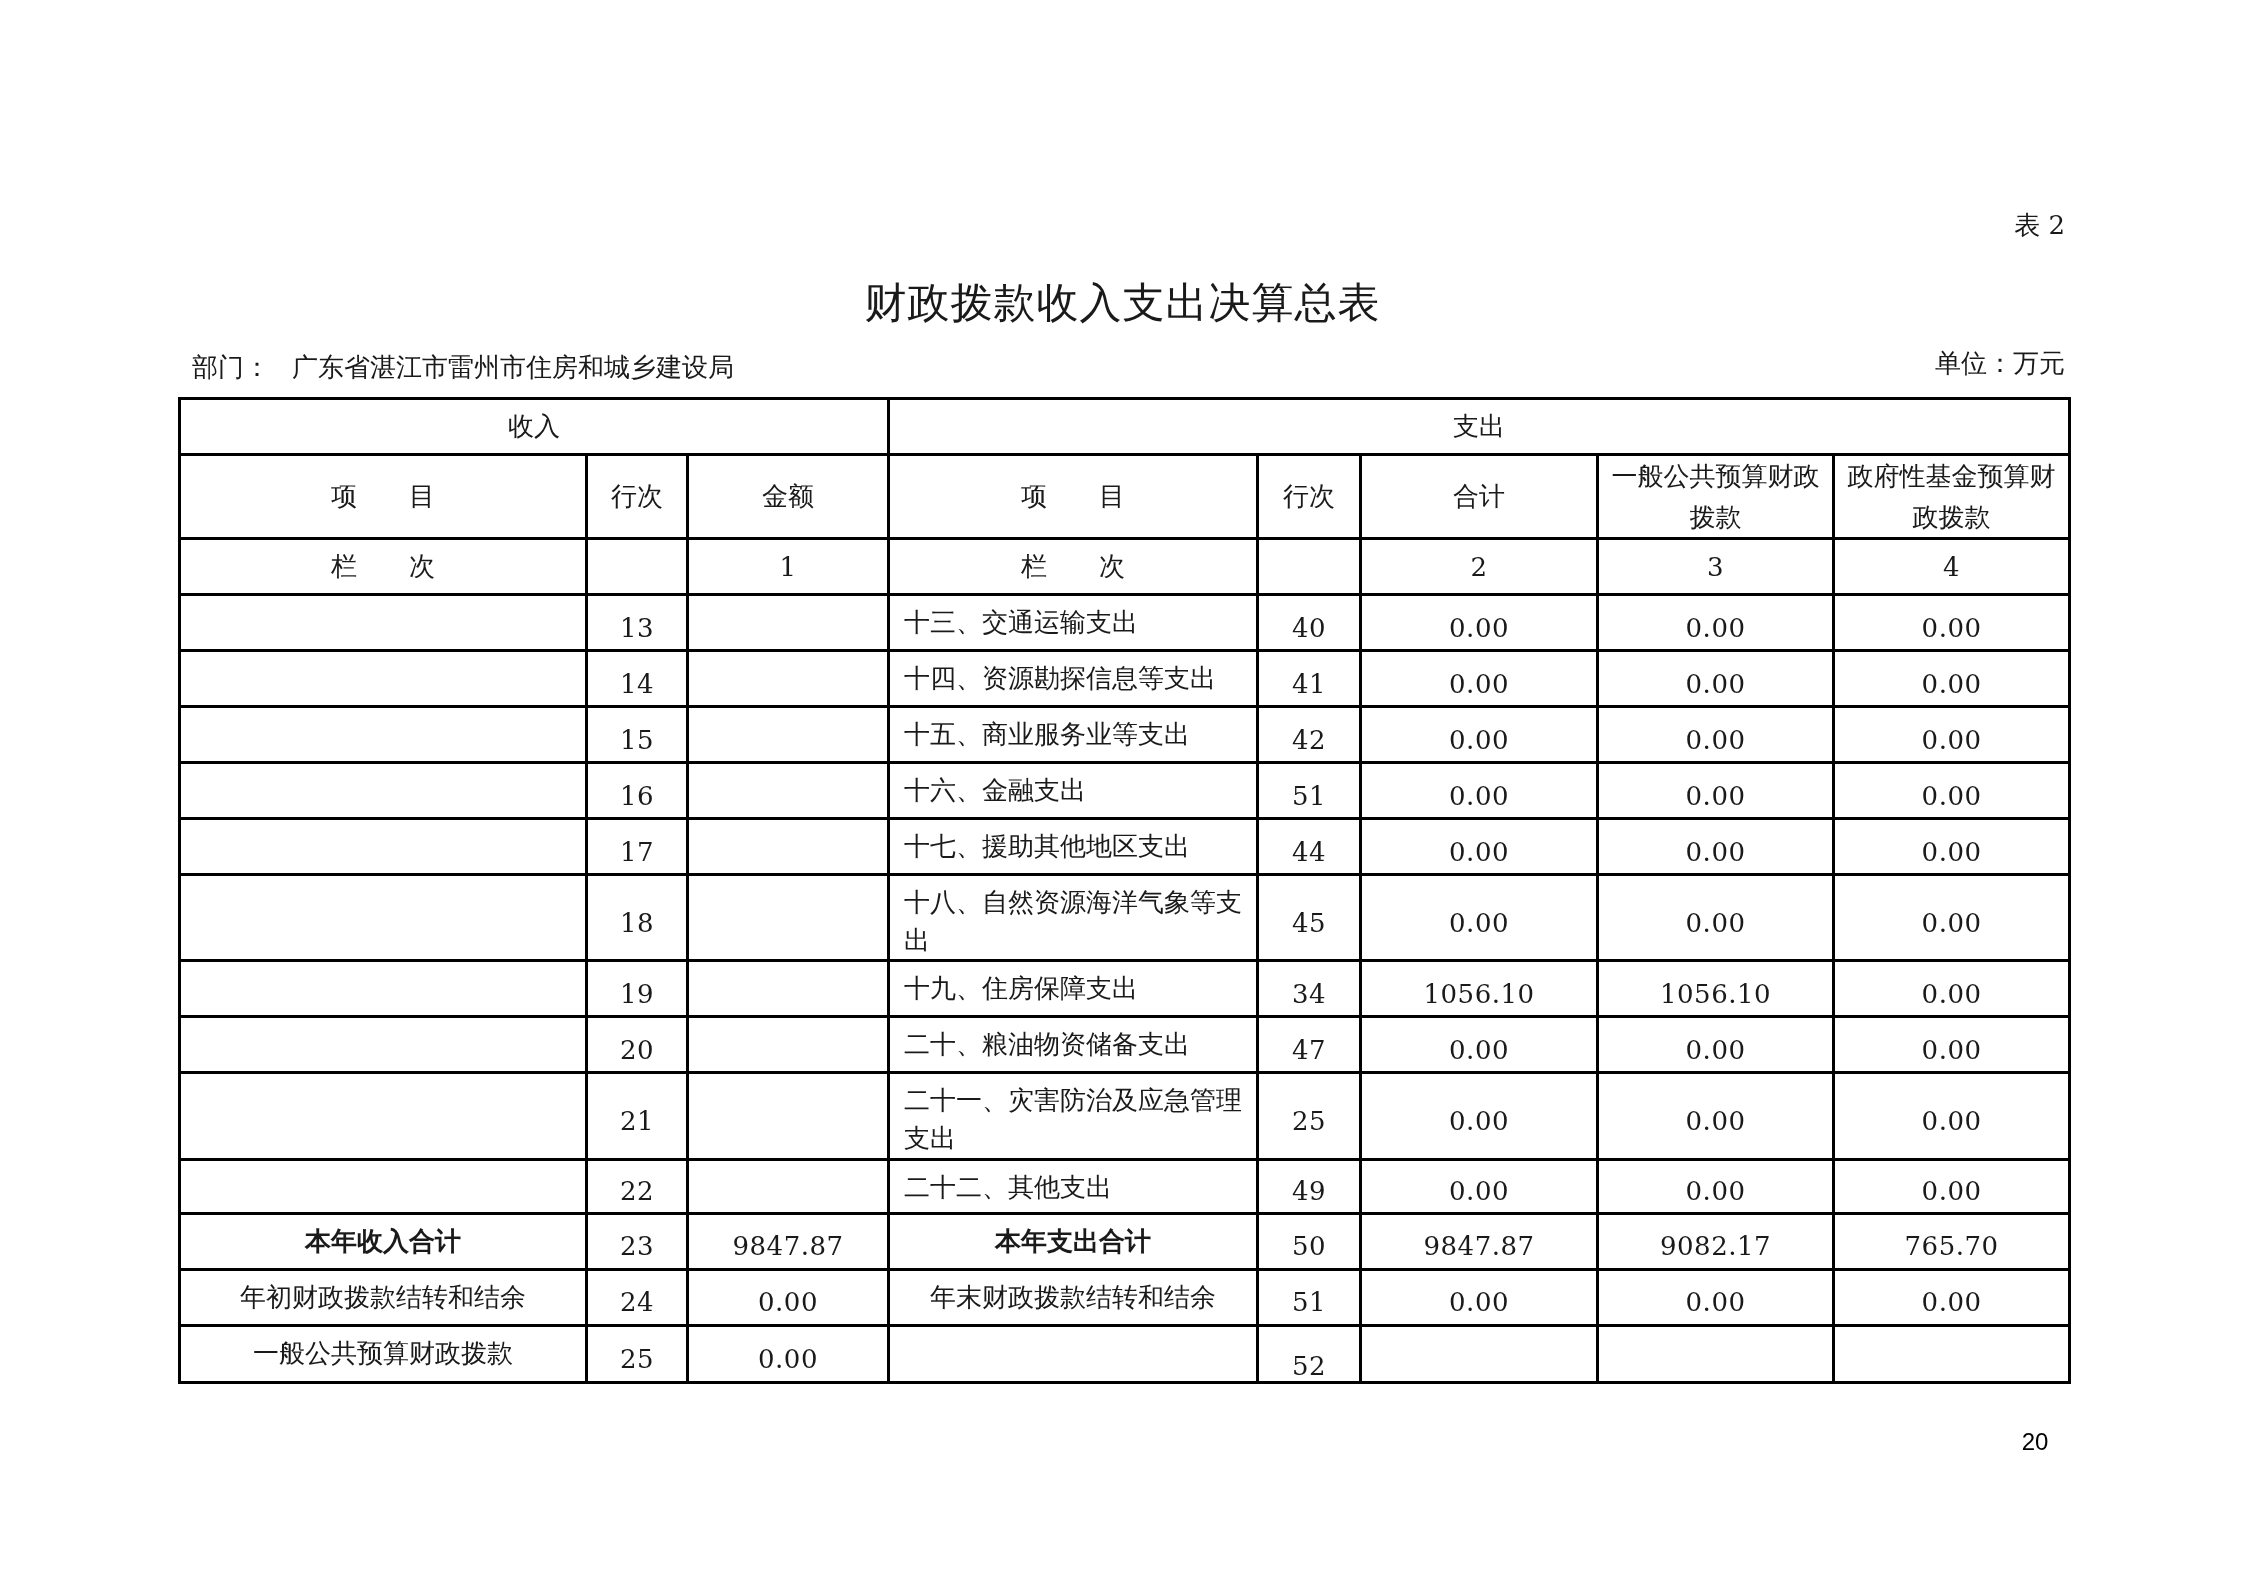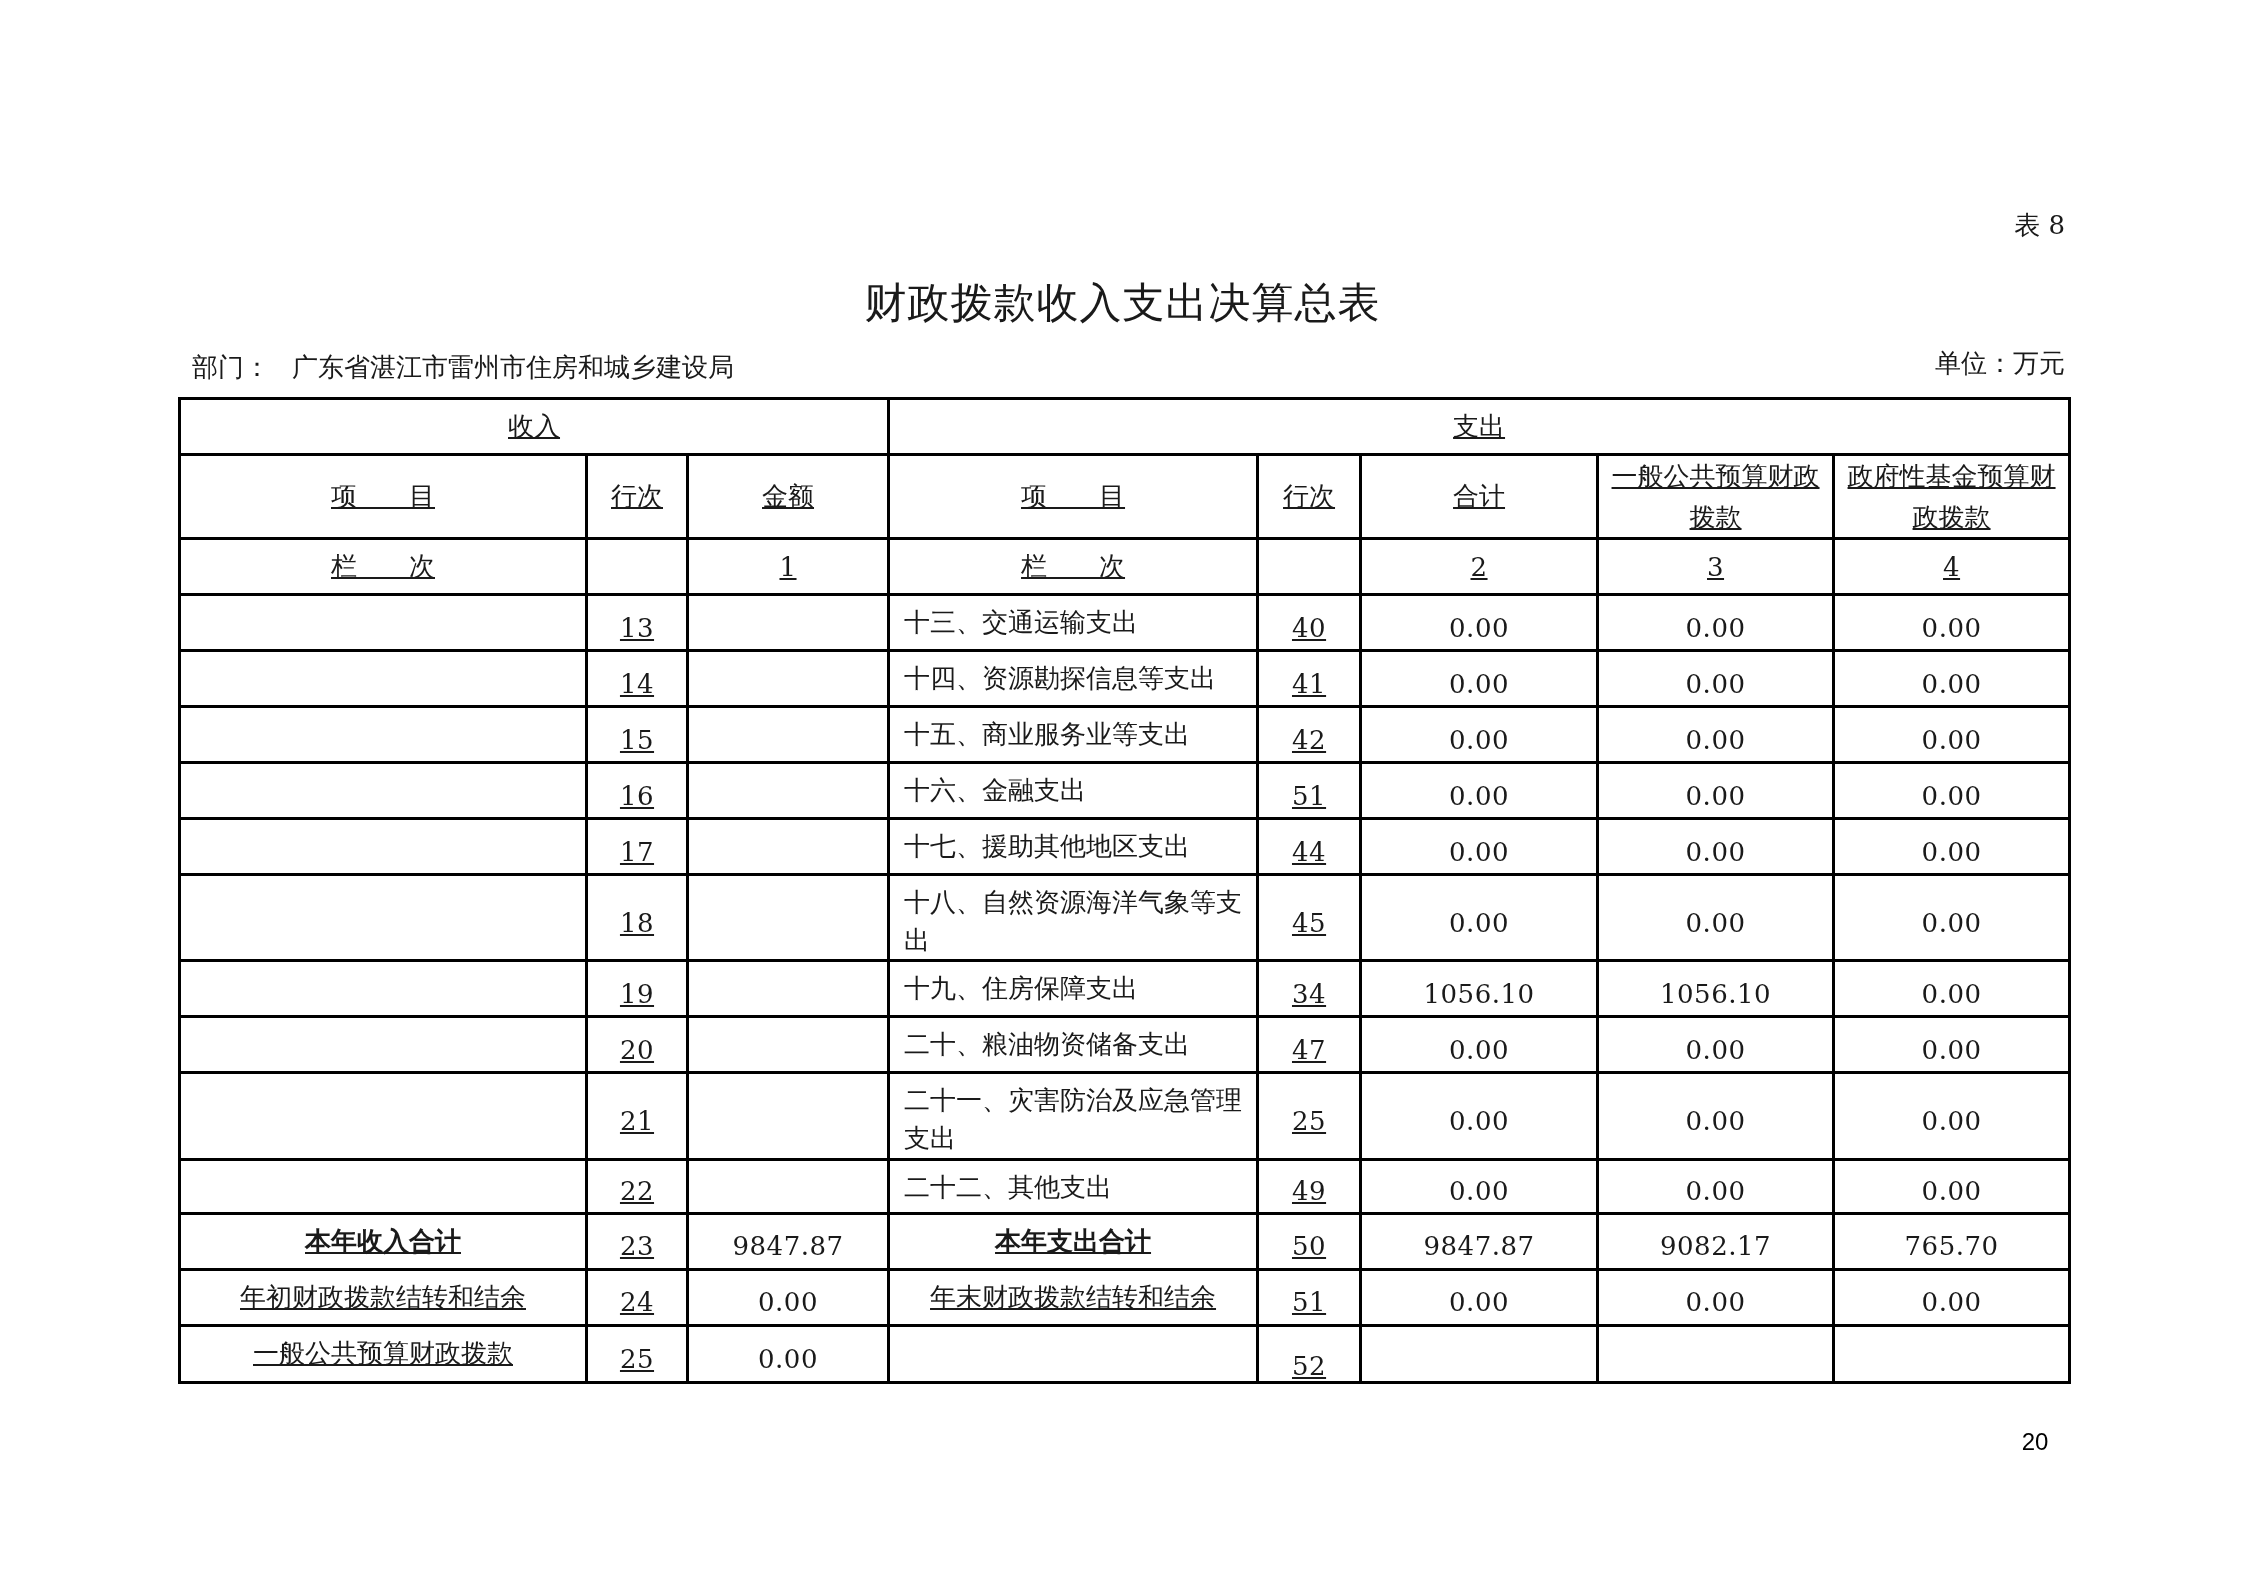--- a/index.html
+++ b/index.html
@@ -10,33 +10,33 @@
     #page-title { left: 0; width: 2245px; top: 275px; text-align: center; font-size: 42px; font-weight: normal;
                   font-family: "DejaVu Sans", "Liberation Sans", sans-serif; letter-spacing: 1px; }
     #dept { left: 192px; top: 350px; font-size: 26px; }
     #dept .dept-label { margin-right: 22px; }
     #unit { left: 1900px; top: 346px; width: 165px; text-align: right; font-size: 26px; }
     #page-number { left: 2010px; top: 1428px; width: 50px; text-align: center; font-size: 24px;
                    font-family: "Liberation Sans", "DejaVu Sans", sans-serif; color: #000; }
     #finance-table { position: absolute; left: 178px; top: 397px; width: 1890px;
                      border-collapse: collapse; table-layout: fixed; font-size: 26px; }
     #finance-table td { border: 3px solid #000; padding: 0 14px; box-sizing: border-box; overflow: hidden; }
-    .c { text-align: center; text-decoration: underline; }
+    .c { text-align: center; }
     .r { text-align: center; }
     .l { text-align: left; }
     .top { vertical-align: top; padding-top: 8px !important; line-height: 1.45; }
     .mid { vertical-align: middle; }
     .num { font-family: "DejaVu Serif", "Liberation Serif", serif; letter-spacing: 0.5px; }
     .bold { font-weight: bold; font-family: "DejaVu Sans", "Liberation Sans", sans-serif; }
     .hdr2 { line-height: 1.55; }
   </style>
 </head>
 <body>
 
-<div id="table-label" class="abs">表 8</div>
+<div id="table-label" class="abs">表 2</div>
 <div id="page-title" class="abs">财政拨款收入支出决算总表</div>
 <div id="dept" class="abs">
   <span class="dept-label">部门：</span><span>广东省湛江市雷州市住房和城乡建设局</span>
 </div>
 <div id="unit" class="abs">单位：万元</div>
 
 <table id="finance-table">
   <colgroup>
     <col style="width:407px">
       <col style="width:101px">

